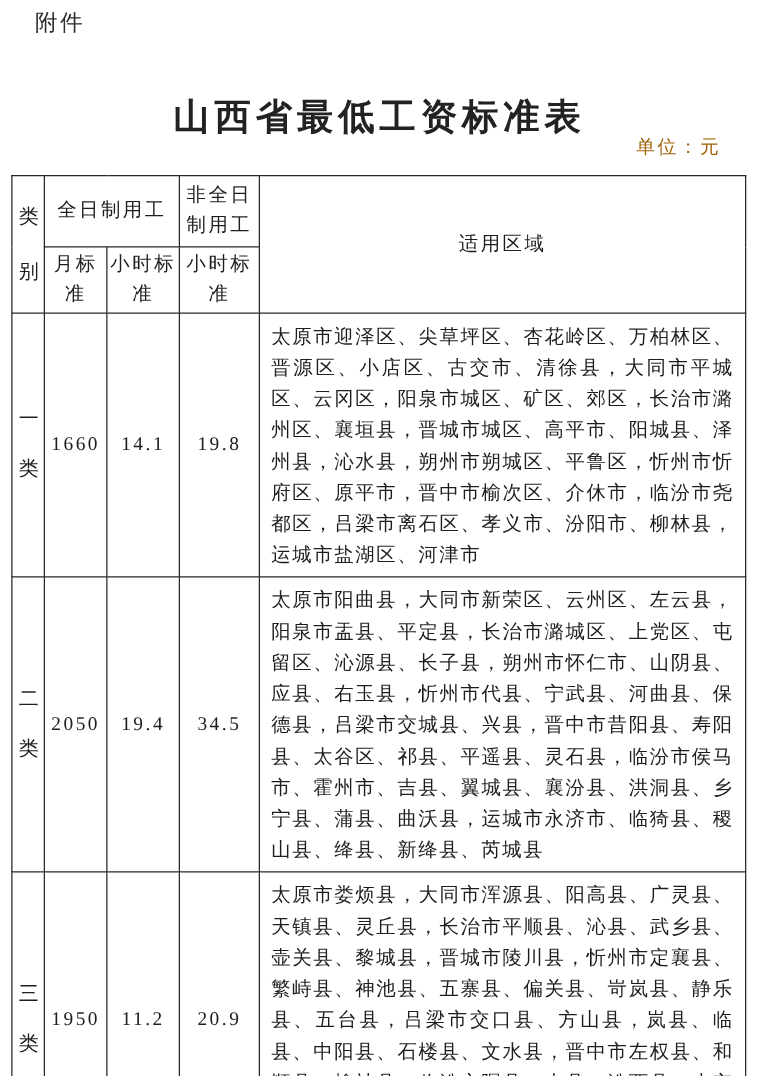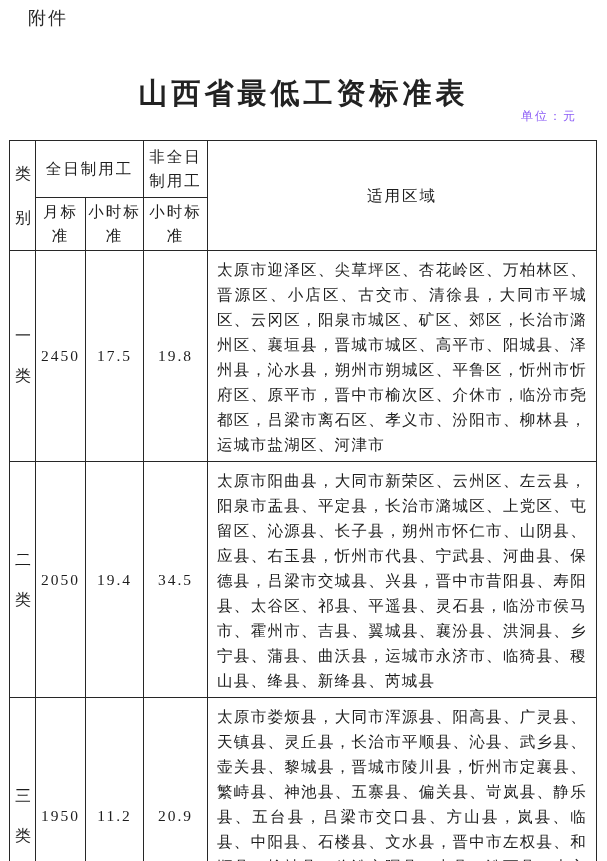--- a/index.html
+++ b/index.html
@@ -17,21 +17,21 @@
     font-size: 18px; color: #2a2a2a; letter-spacing: 2px;
   }
   .doc-title {
     position: absolute; left: 0; top: 55px; width: 607px;
     text-align: center;
     font-size: 29px; font-weight: bold;
     letter-spacing: 4px; color: #222;
   }
   .unit-label {
     position: absolute; right: 30px; top: 108px;
-    font-size: 12px; letter-spacing: 2px; color: #8b5cf6;
+    font-size: 15px; letter-spacing: 2px; color: #a16207;
   }
   table.wage-table {
     position: absolute; left: 9px; top: 140px;
     width: 588px;
     border-collapse: collapse;
     table-layout: fixed;
   }
   .wage-table th, .wage-table td {
     border: 1.6px solid #272727;
     font-weight: normal;
@@ -100,22 +100,22 @@
     <tr class="hdr-2">
       <th class="hcell">月标准</th>
       <th class="hcell">小时标准</th>
       <th class="hcell">小时标准</th>
     </tr>
 
     <tr class="row-1">
       <td>
         <div class="vstack row">一类</div>
       </td>
-      <td class="num-cell">2450</td>
-      <td class="num-cell">17.5</td>
+      <td class="num-cell">1660</td>
+      <td class="num-cell">14.1</td>
       <td class="num-cell">19.8</td>
       <td class="region-cell">太原市迎泽区、尖草坪区、杏花岭区、万柏林区、晋源区、小店区、古交市、清徐县，大同市平城区、云冈区，阳泉市城区、矿区、郊区，长治市潞州区、襄垣县，晋城市城区、高平市、阳城县、泽州县，沁水县，朔州市朔城区、平鲁区，忻州市忻府区、原平市，晋中市榆次区、介休市，临汾市尧都区，吕梁市离石区、孝义市、汾阳市、柳林县，运城市盐湖区、河津市</td>
     </tr>
 
     <tr class="row-2">
       <td>
         <div class="vstack row">二类</div>
       </td>
       <td class="num-cell">2050</td>
       <td class="num-cell">19.4</td>

